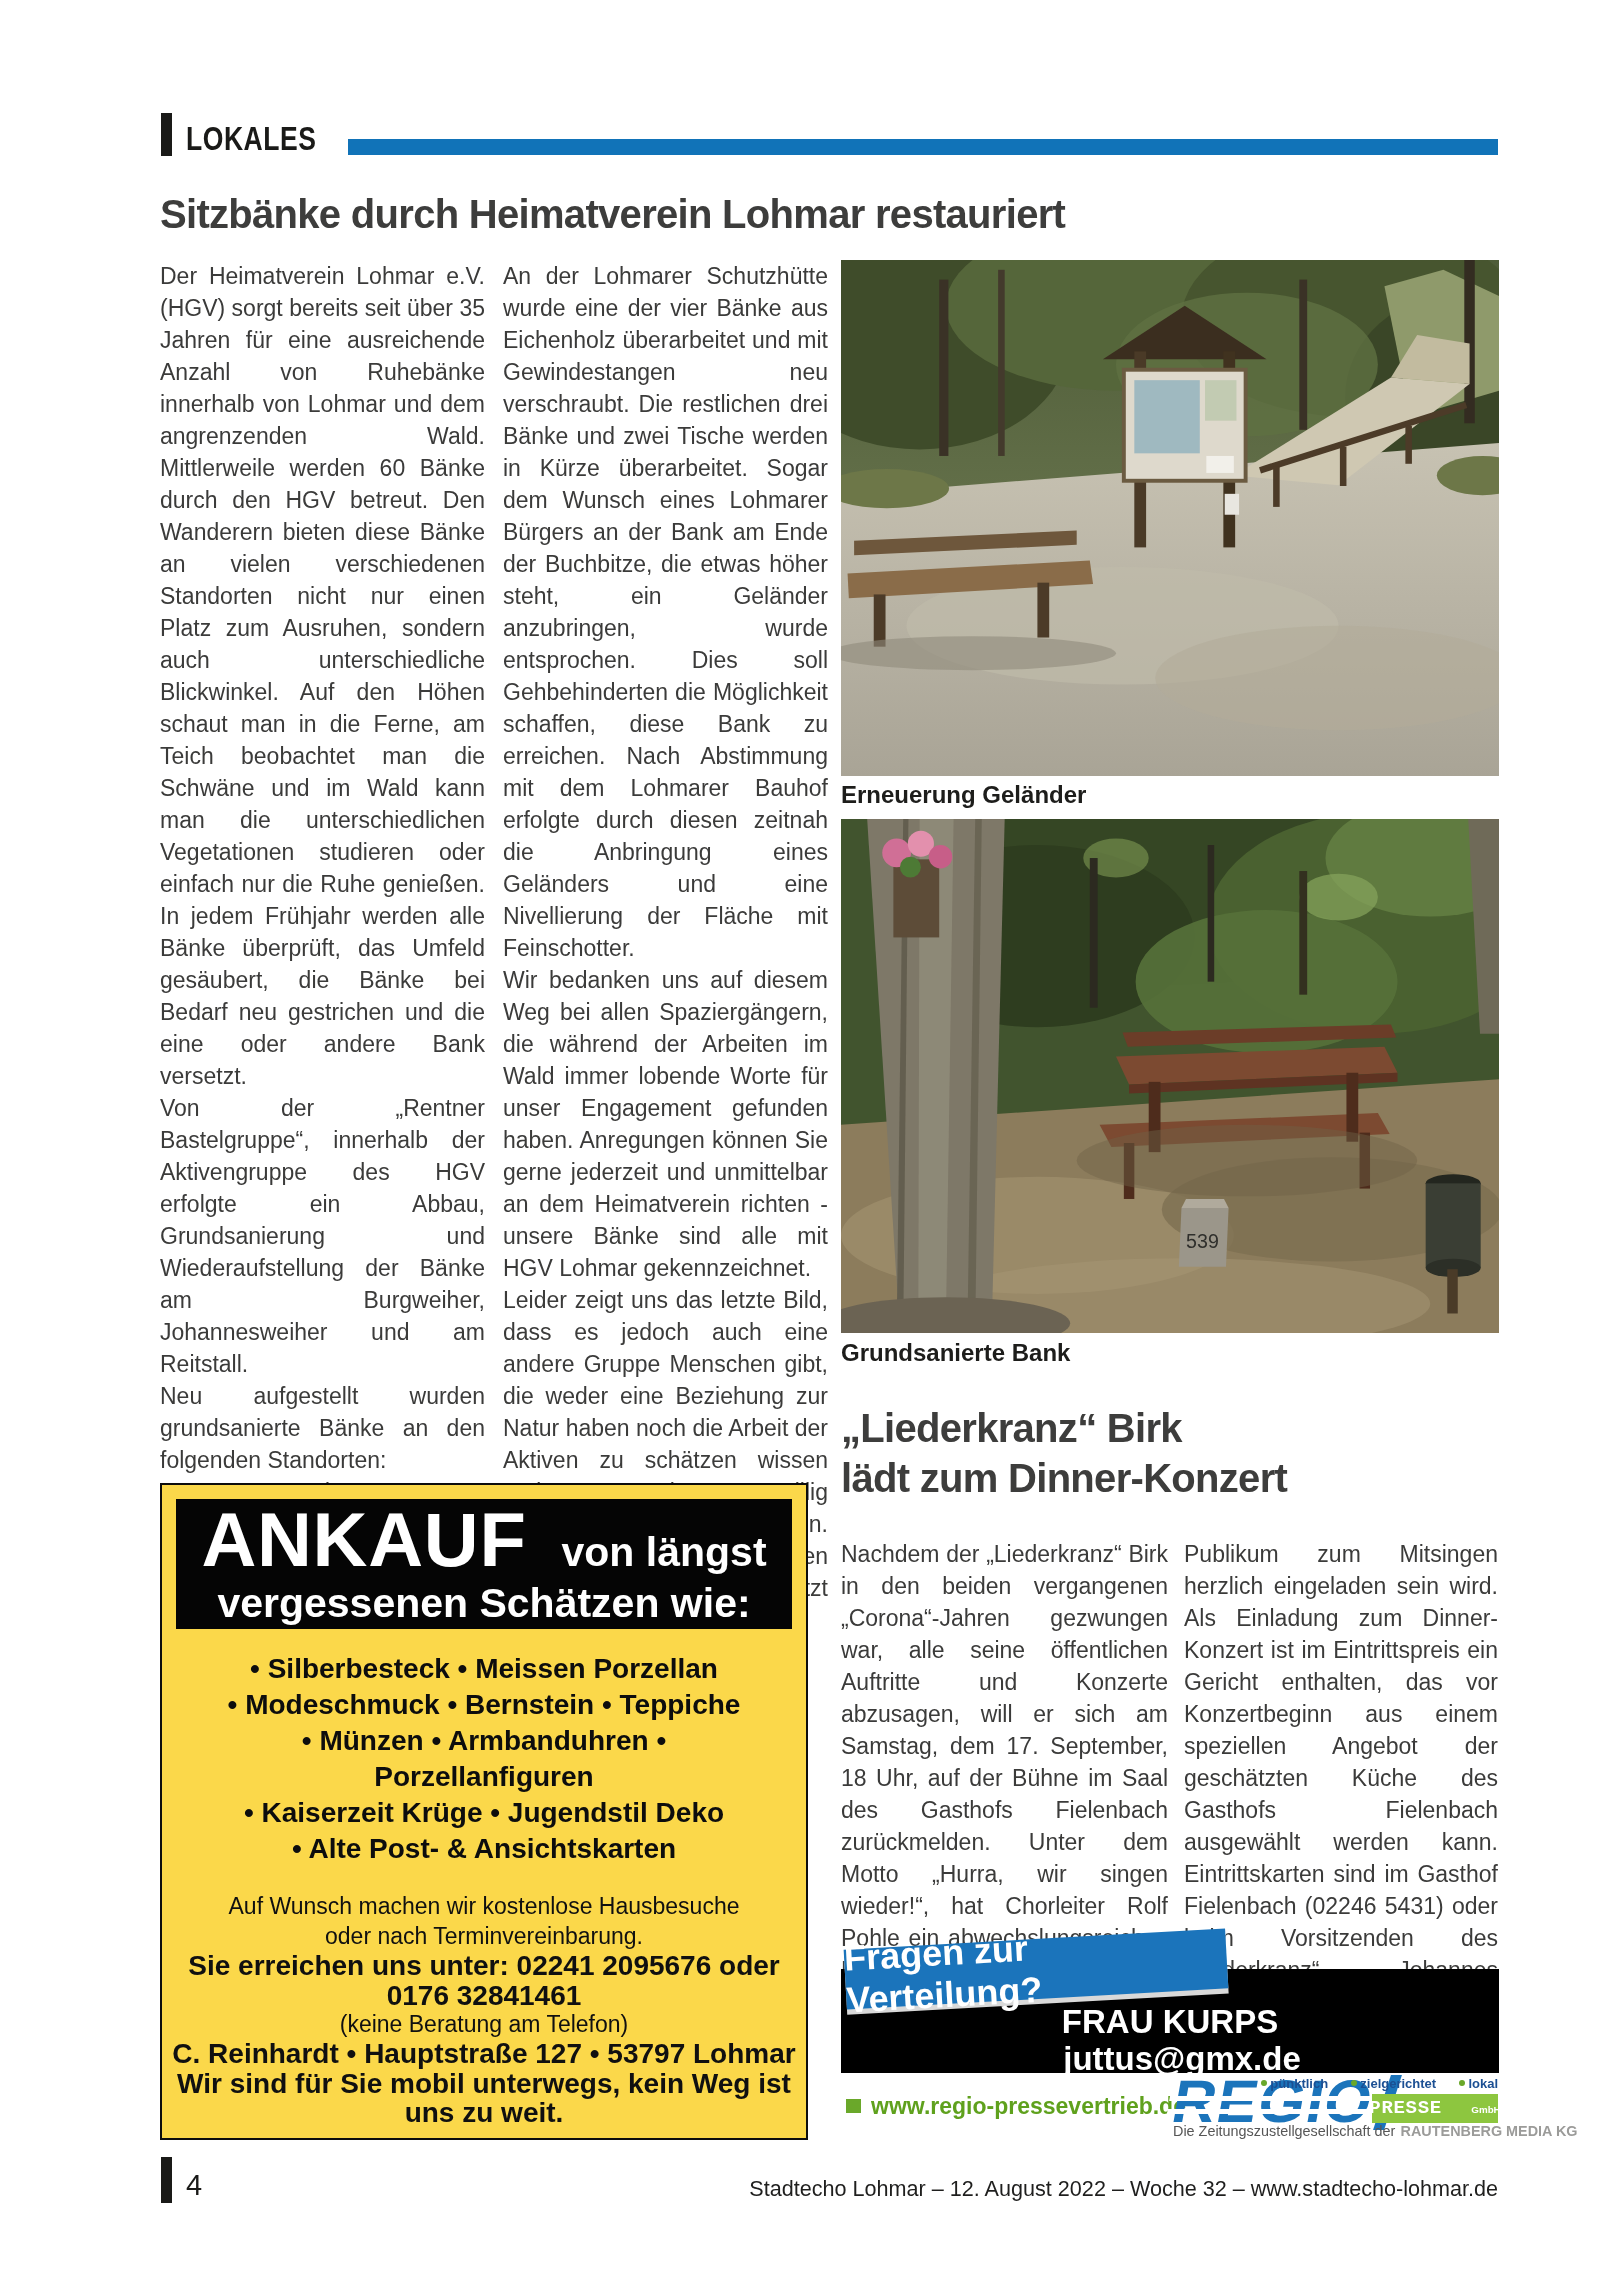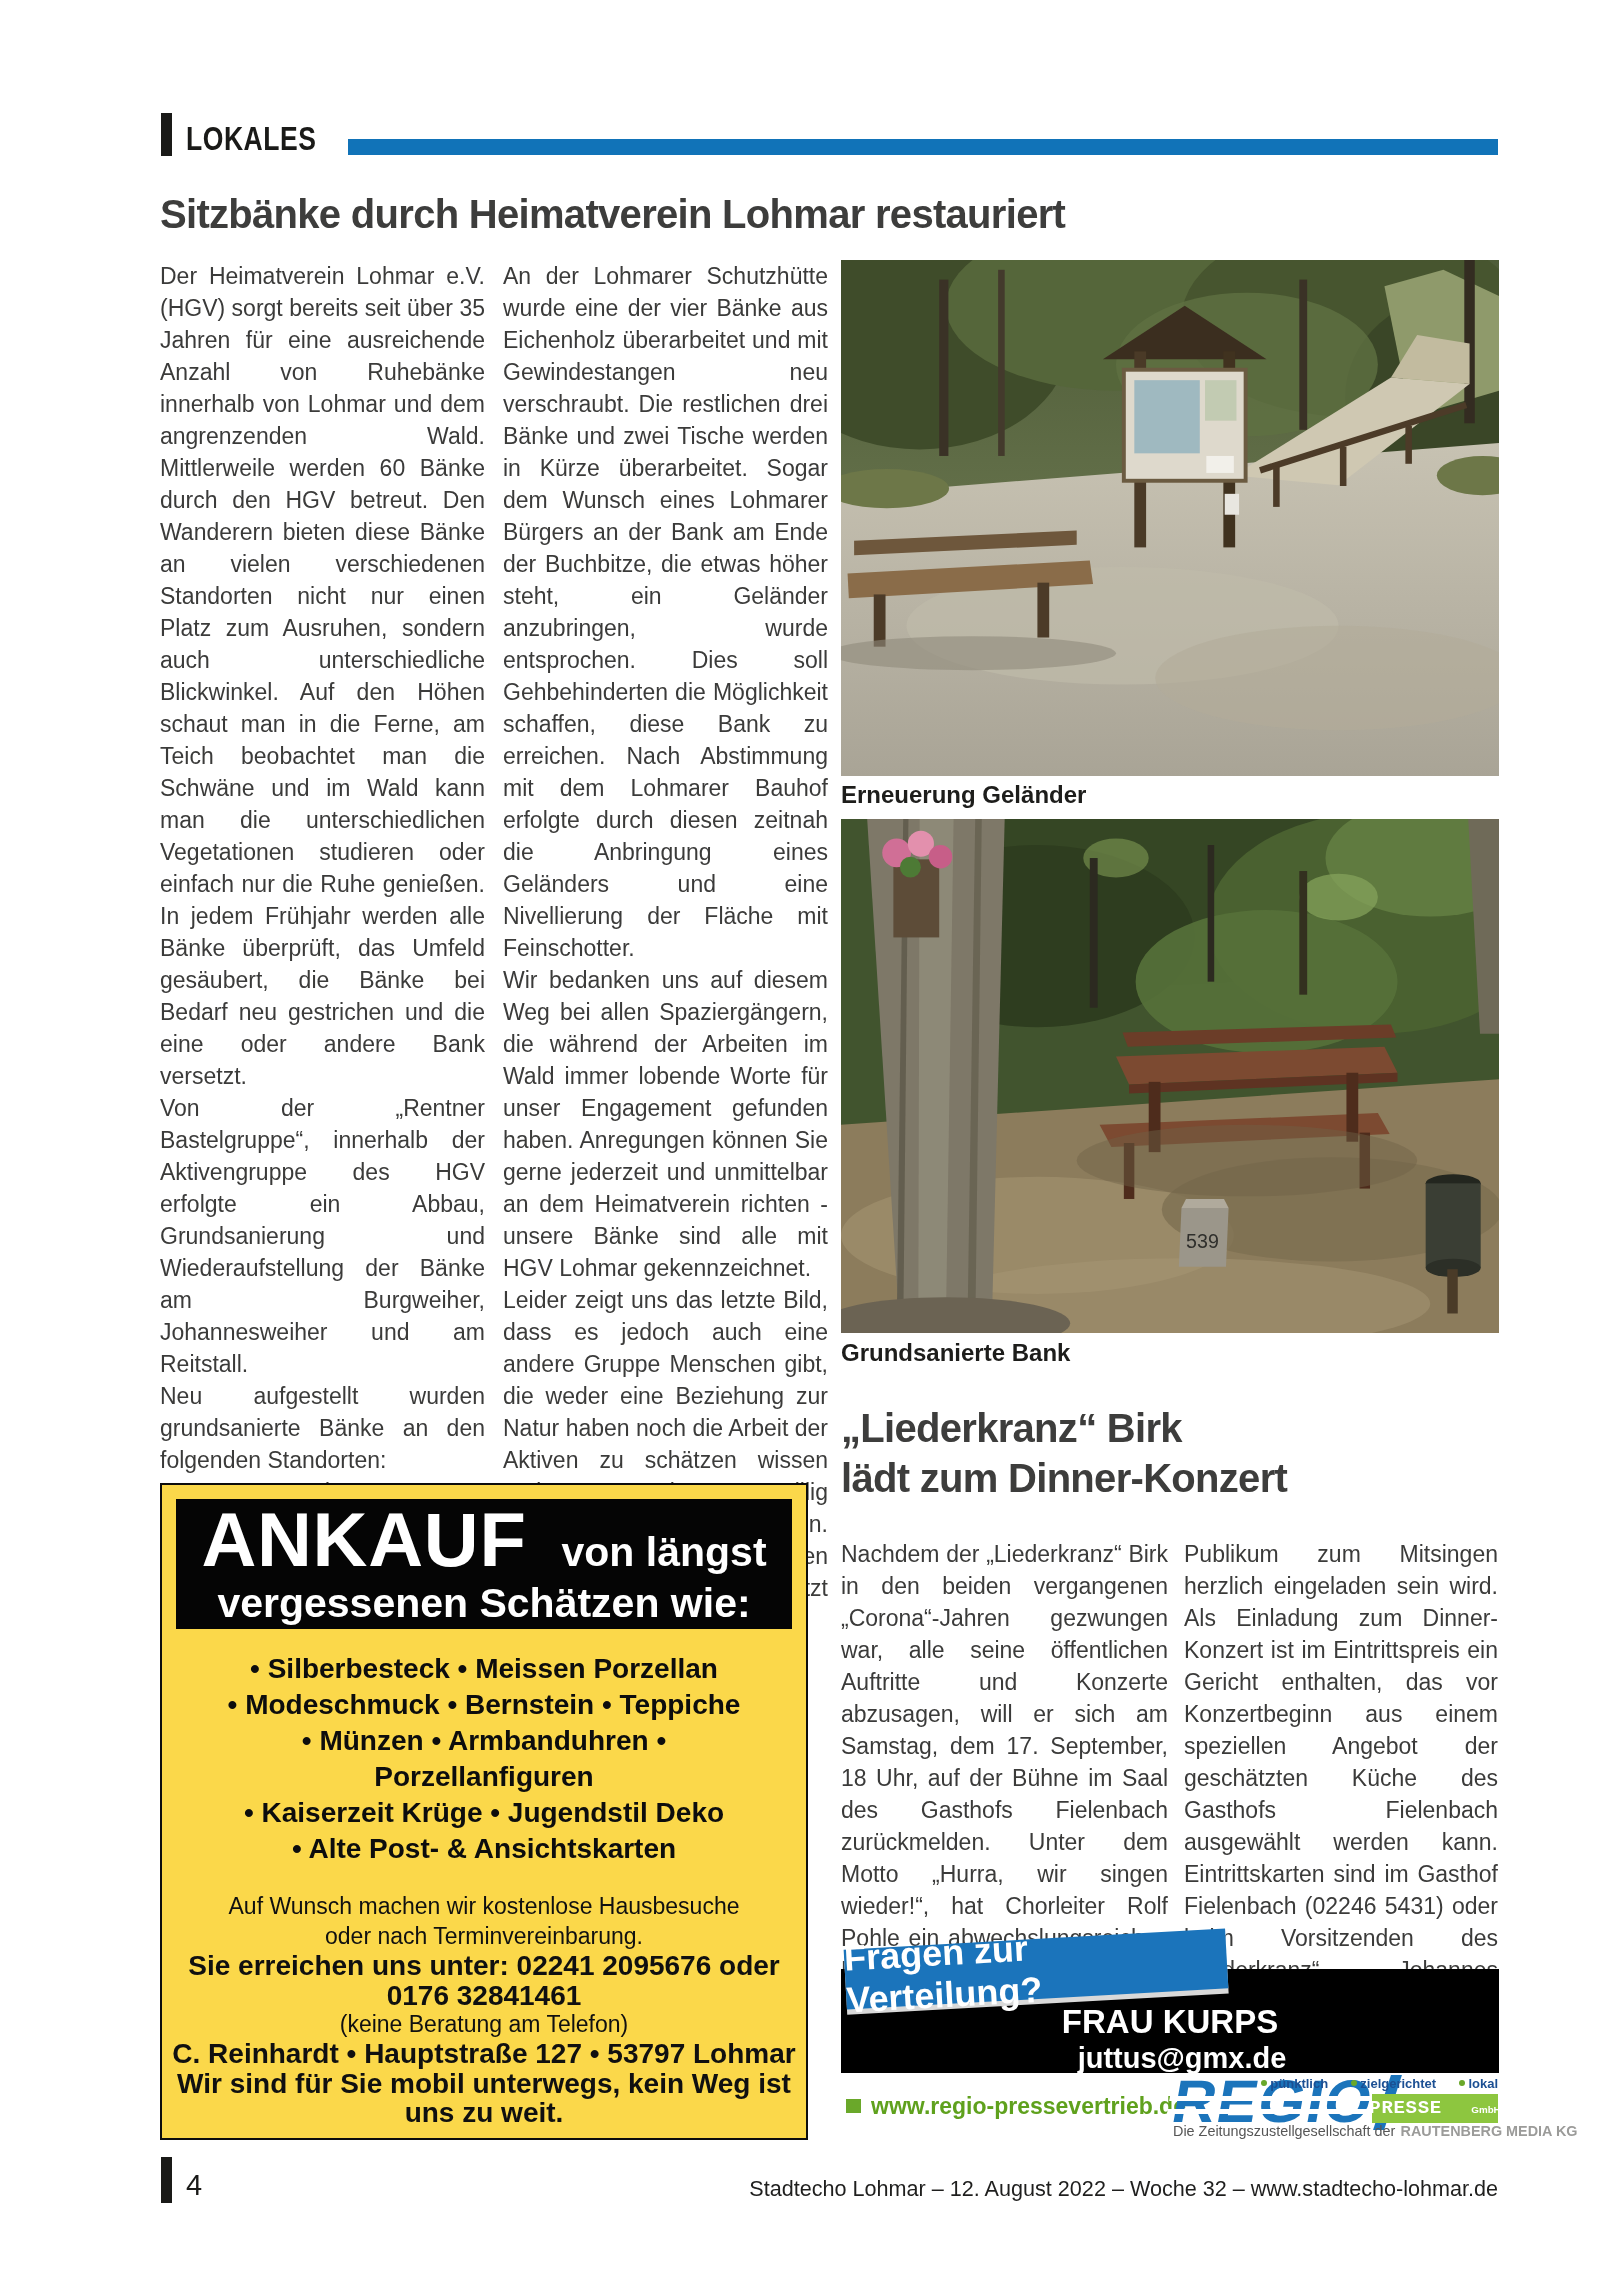--- a/index.html
+++ b/index.html
@@ -33,21 +33,21 @@
   .adY .bl2{font-size:41px;font-weight:700;margin-top:2.6px;}
   .adY ul.items{margin:22px 0 0 0;padding:0 33px;list-style:none;text-align:center;font-weight:700;font-size:28px;line-height:36px;color:#0d0d0d;}
   .adY .notes{margin-top:25px;text-align:center;font-size:23px;line-height:29.4px;color:#101010;}
   .adY .notes .b{font-weight:700;font-size:28px;}
   
   .adG-green{background:#000000;}
   .adG-banner{background:#1b74bb;color:#fff;display:flex;align-items:center;justify-content:center;
     font-size:36px;font-weight:700;transform:rotate(-3.2deg);box-shadow:0 5.2px 0 rgba(255,255,255,.85);}
   .adG-contact{color:#ffffff;text-align:center;font-weight:700;}
   .adG-name{font-size:33px;line-height:37px;}
-  .adG-mail{font-size:29px;line-height:37px;padding-left:24px;}
+  .adG-mail{font-size:33px;line-height:37px;padding-left:24px;}
   .adG-band{background:#ffffff;}
   .urlrow{display:flex;align-items:center;gap:10.5px;}
   .sq{width:14.4px;height:14.4px;background:#6aa82a;}
   .url{color:#5fa11d;font-weight:700;font-size:23px;white-space:nowrap;}
   .regio{position:relative;color:#1b74bb;font-weight:700;font-size:60px;line-height:56px;transform:skewX(-10deg);letter-spacing:1.3px;}
   .regio .stripe{position:absolute;left:-3.9px;right:-3.9px;height:4.6px;background:#ffffff;}
   .slash{width:10.5px;height:55px;background:#1b74bb;transform:skewX(-18deg);margin-left:9.2px;}
   .tagrow{display:flex;gap:23px;justify-content:flex-end;align-items:center;}
   .tagrow .ti{display:flex;align-items:center;gap:3.3px;color:#1b4f93;font-size:13px;font-weight:700;white-space:nowrap;}
   .tagrow .ti:before{content:"";width:5.9px;height:5.9px;border-radius:50%;background:#6aa82a;display:inline-block;}

